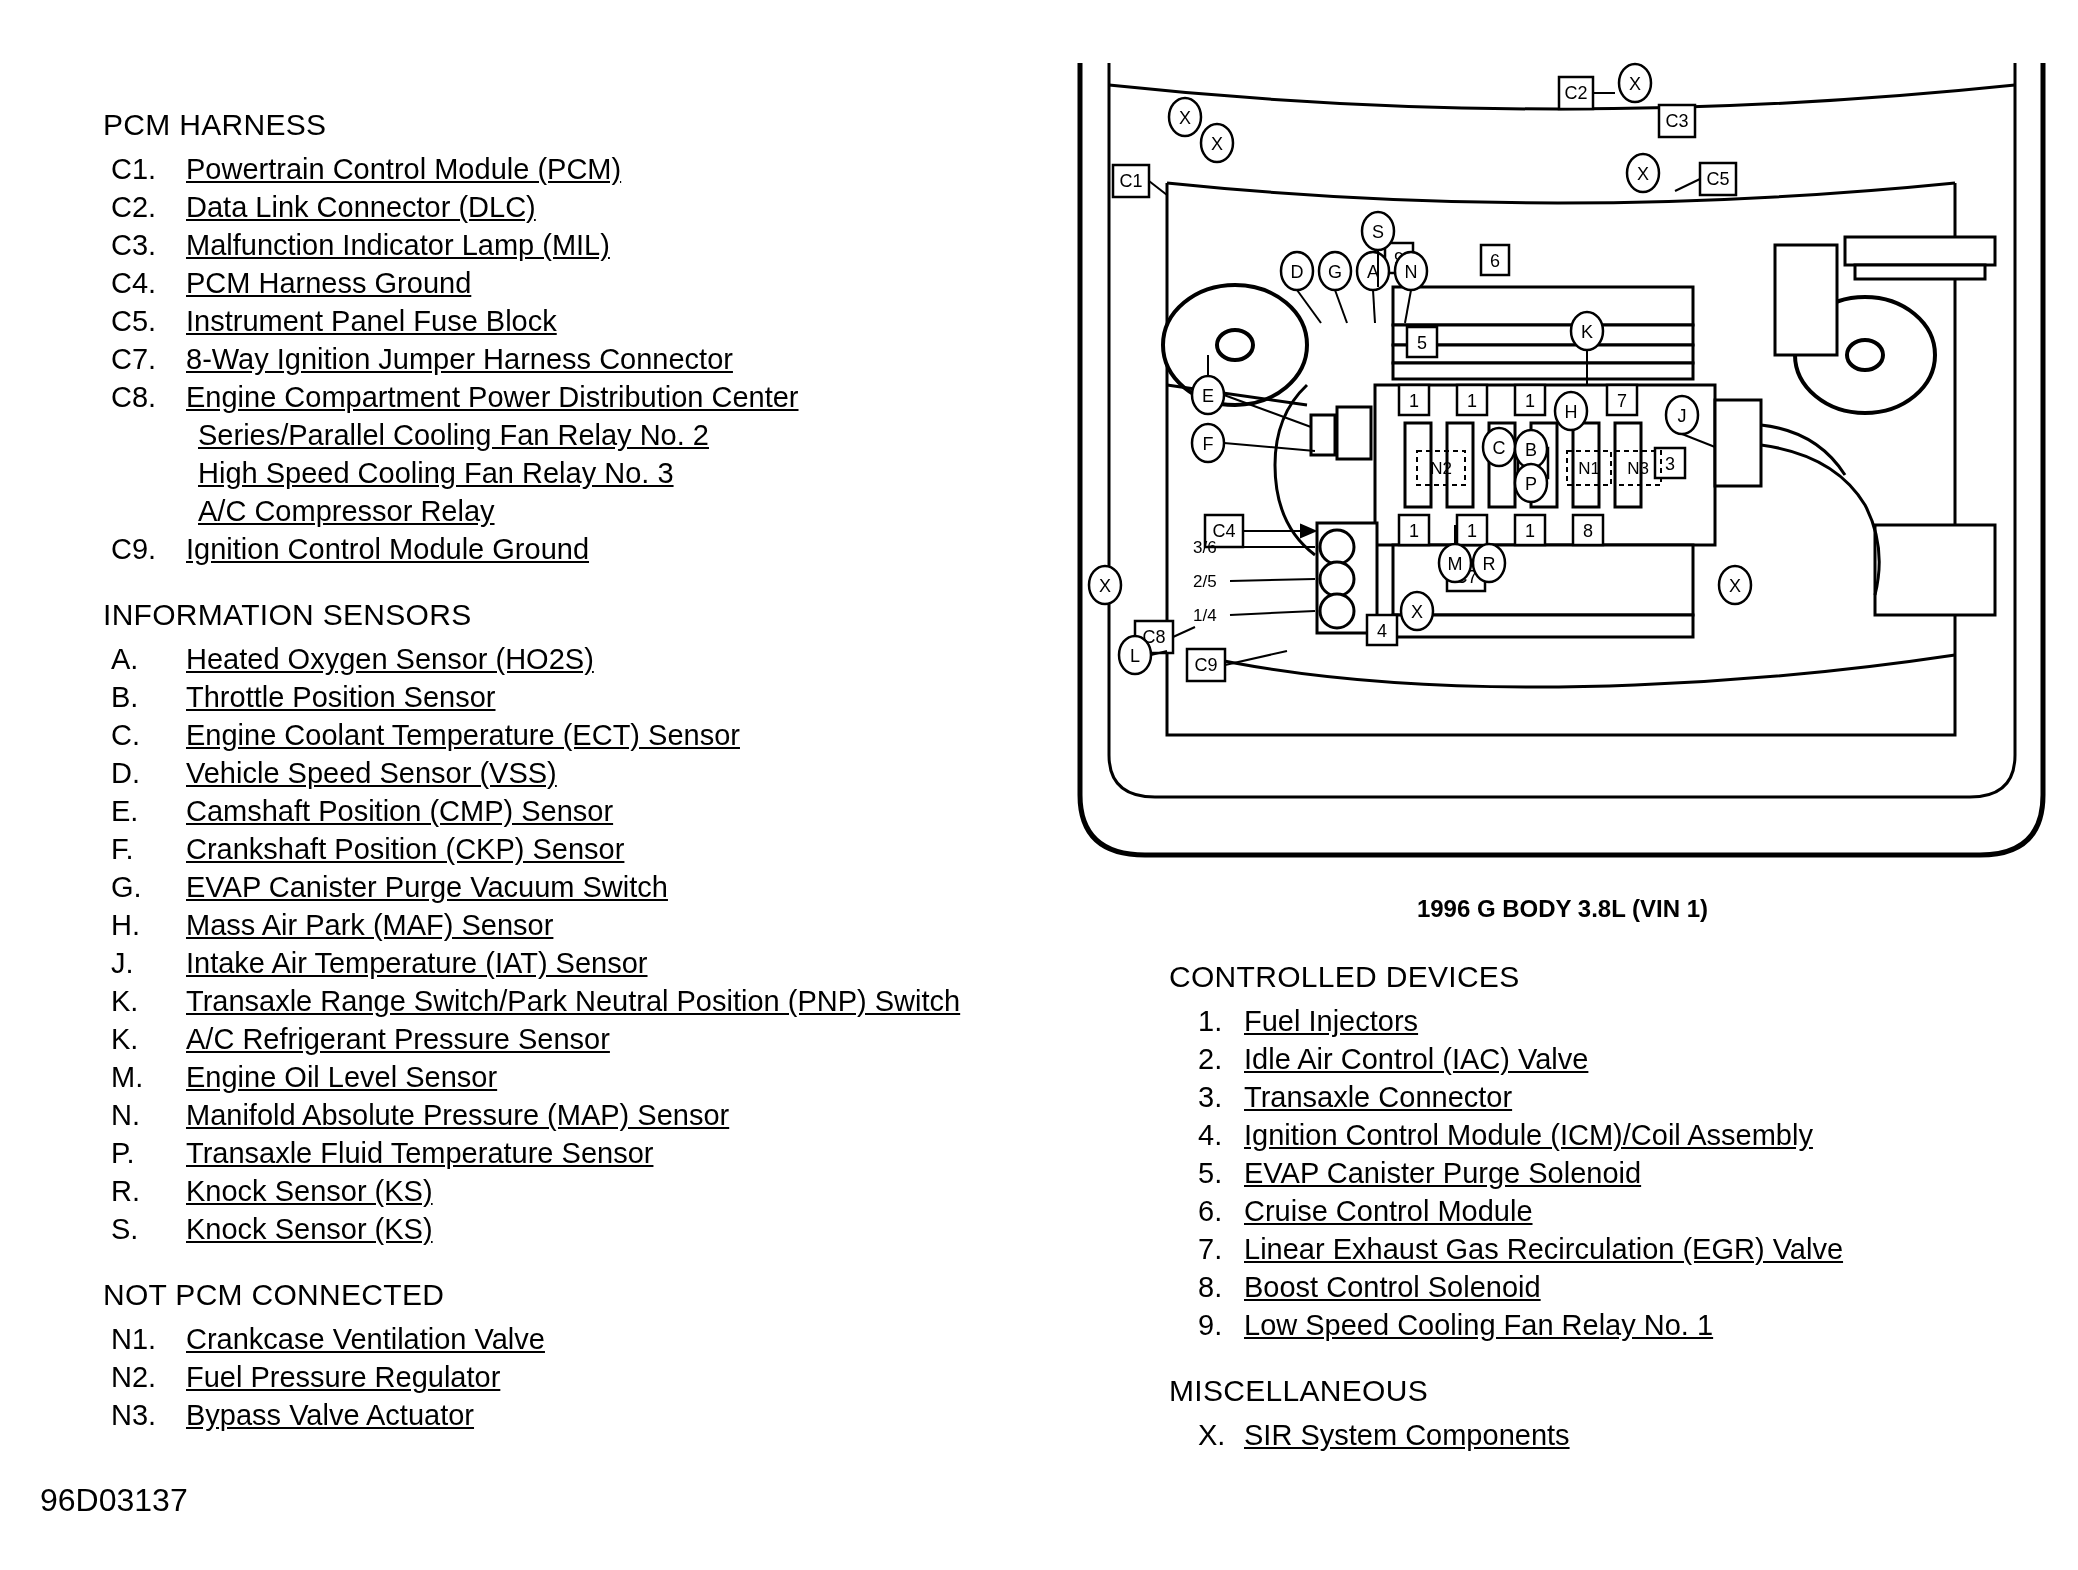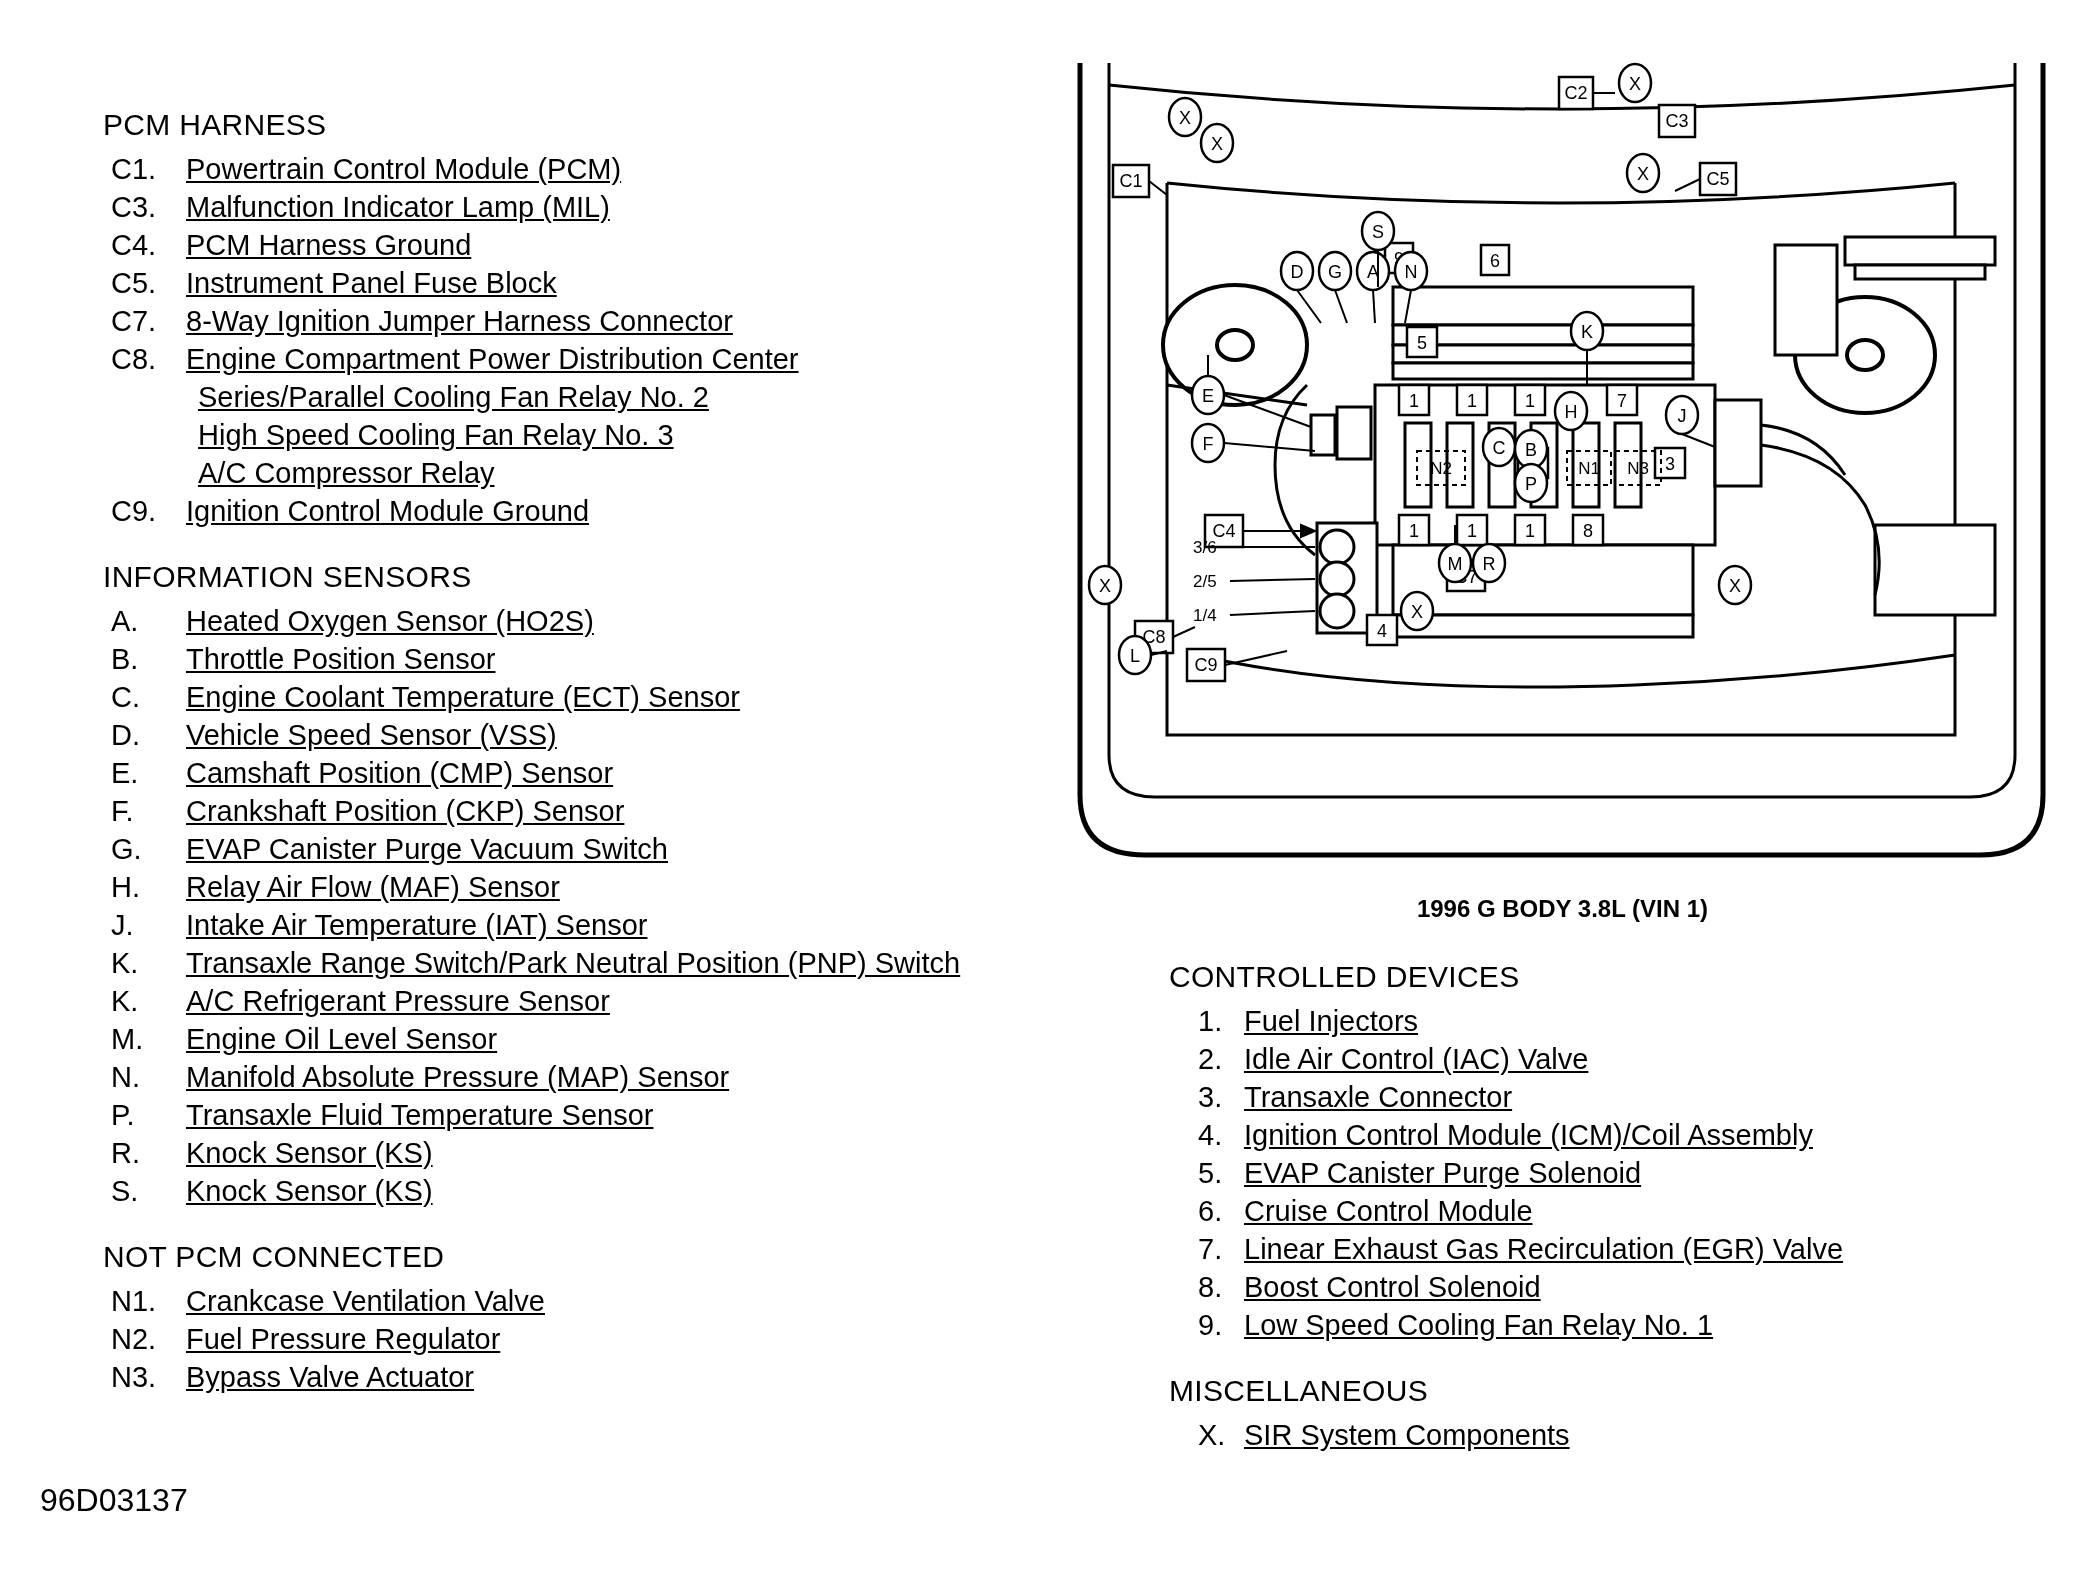--- a/index.html
+++ b/index.html
@@ -99,20 +99,24 @@
 
 <div id="left-col">
 
   <div class="section-head">PCM HARNESS</div>
   <ul class="legend">
     <li>
         <span class="key">C1.</span>
         <span class="val">Powertrain Control Module (PCM)</span>
       </li>
     <li>
+        <span class="key">C2.</span>
+        <span class="val">Data Link Connector (DLC)</span>
+      </li>
+    <li>
         <span class="key">C3.</span>
         <span class="val">Malfunction Indicator Lamp (MIL)</span>
       </li>
     <li>
         <span class="key">C4.</span>
         <span class="val">PCM Harness Ground</span>
       </li>
     <li>
         <span class="key">C5.</span>
         <span class="val">Instrument Panel Fuse Block</span>
@@ -168,21 +172,21 @@
     <li>
         <span class="key">F.</span>
         <span class="val">Crankshaft Position (CKP) Sensor</span>
       </li>
     <li>
         <span class="key">G.</span>
         <span class="val">EVAP Canister Purge Vacuum Switch</span>
       </li>
     <li>
         <span class="key">H.</span>
-        <span class="val">Relay Air Flow (MAF) Sensor</span>
+        <span class="val">Mass Air Park (MAF) Sensor</span>
       </li>
     <li>
         <span class="key">J.</span>
         <span class="val">Intake Air Temperature (IAT) Sensor</span>
       </li>
     <li>
         <span class="key">K.</span>
         <span class="val">Transaxle Range Switch/Park Neutral Position (PNP) Switch</span>
       </li>
     <li>

